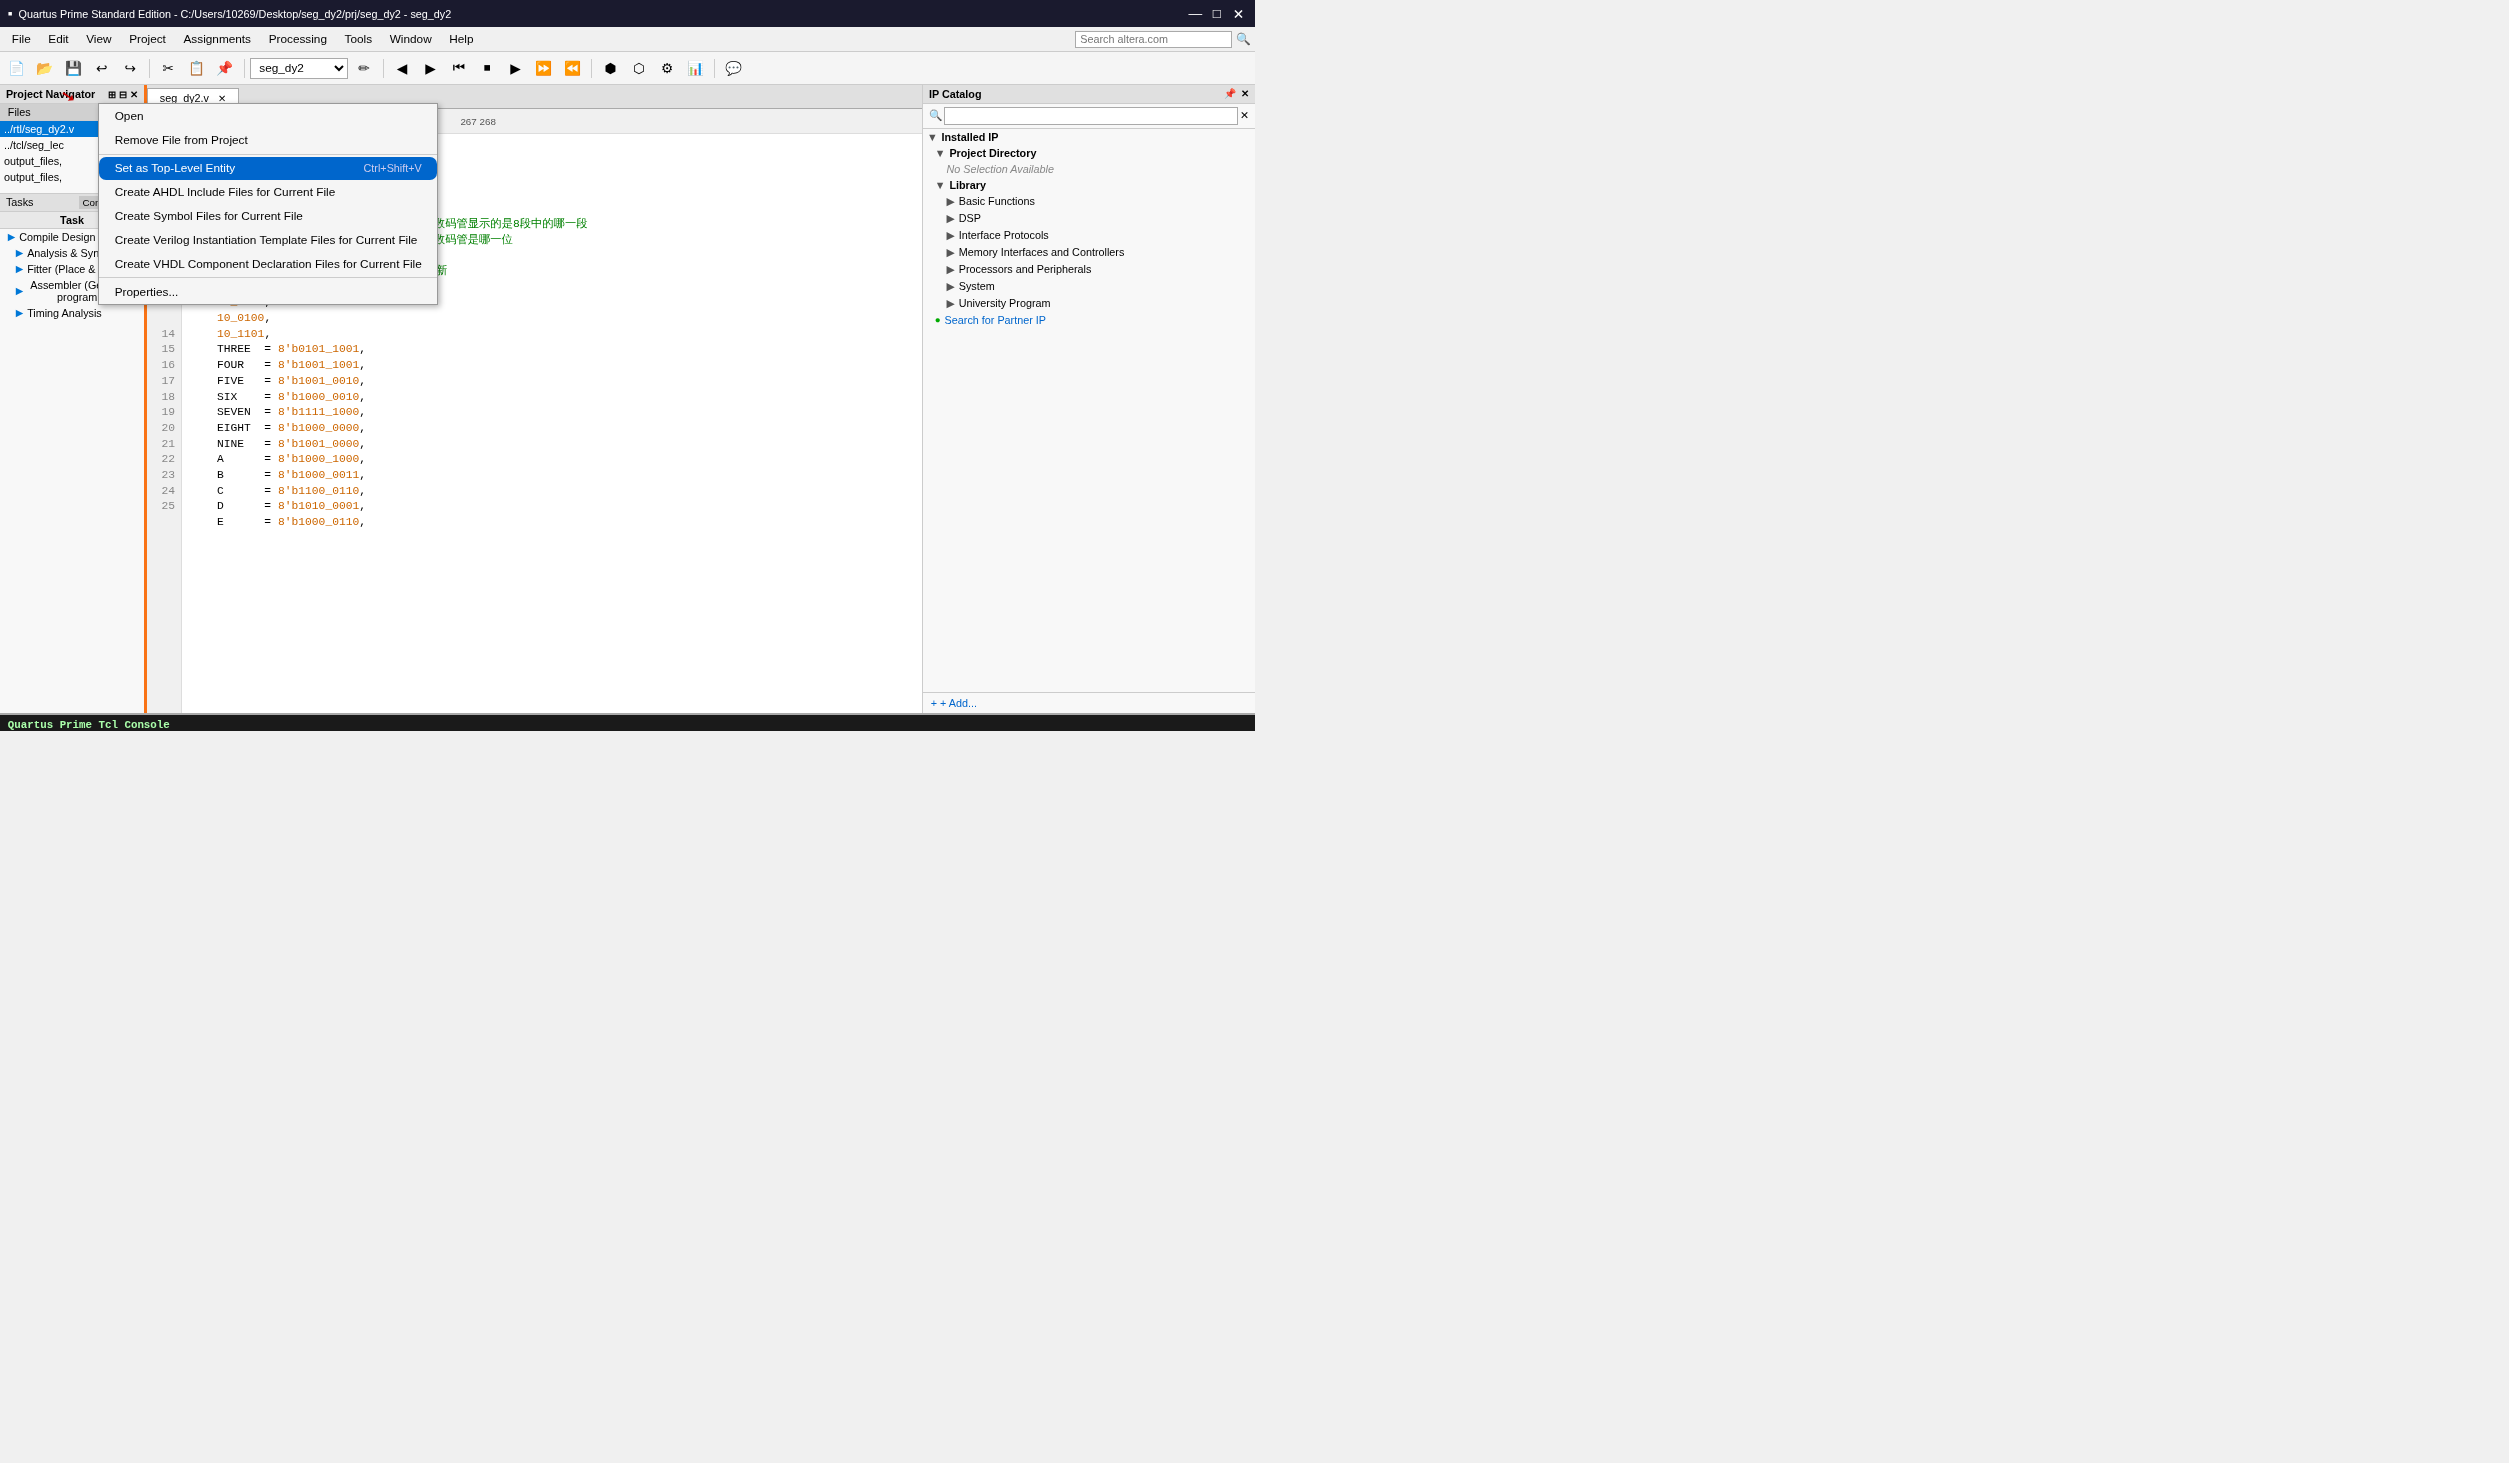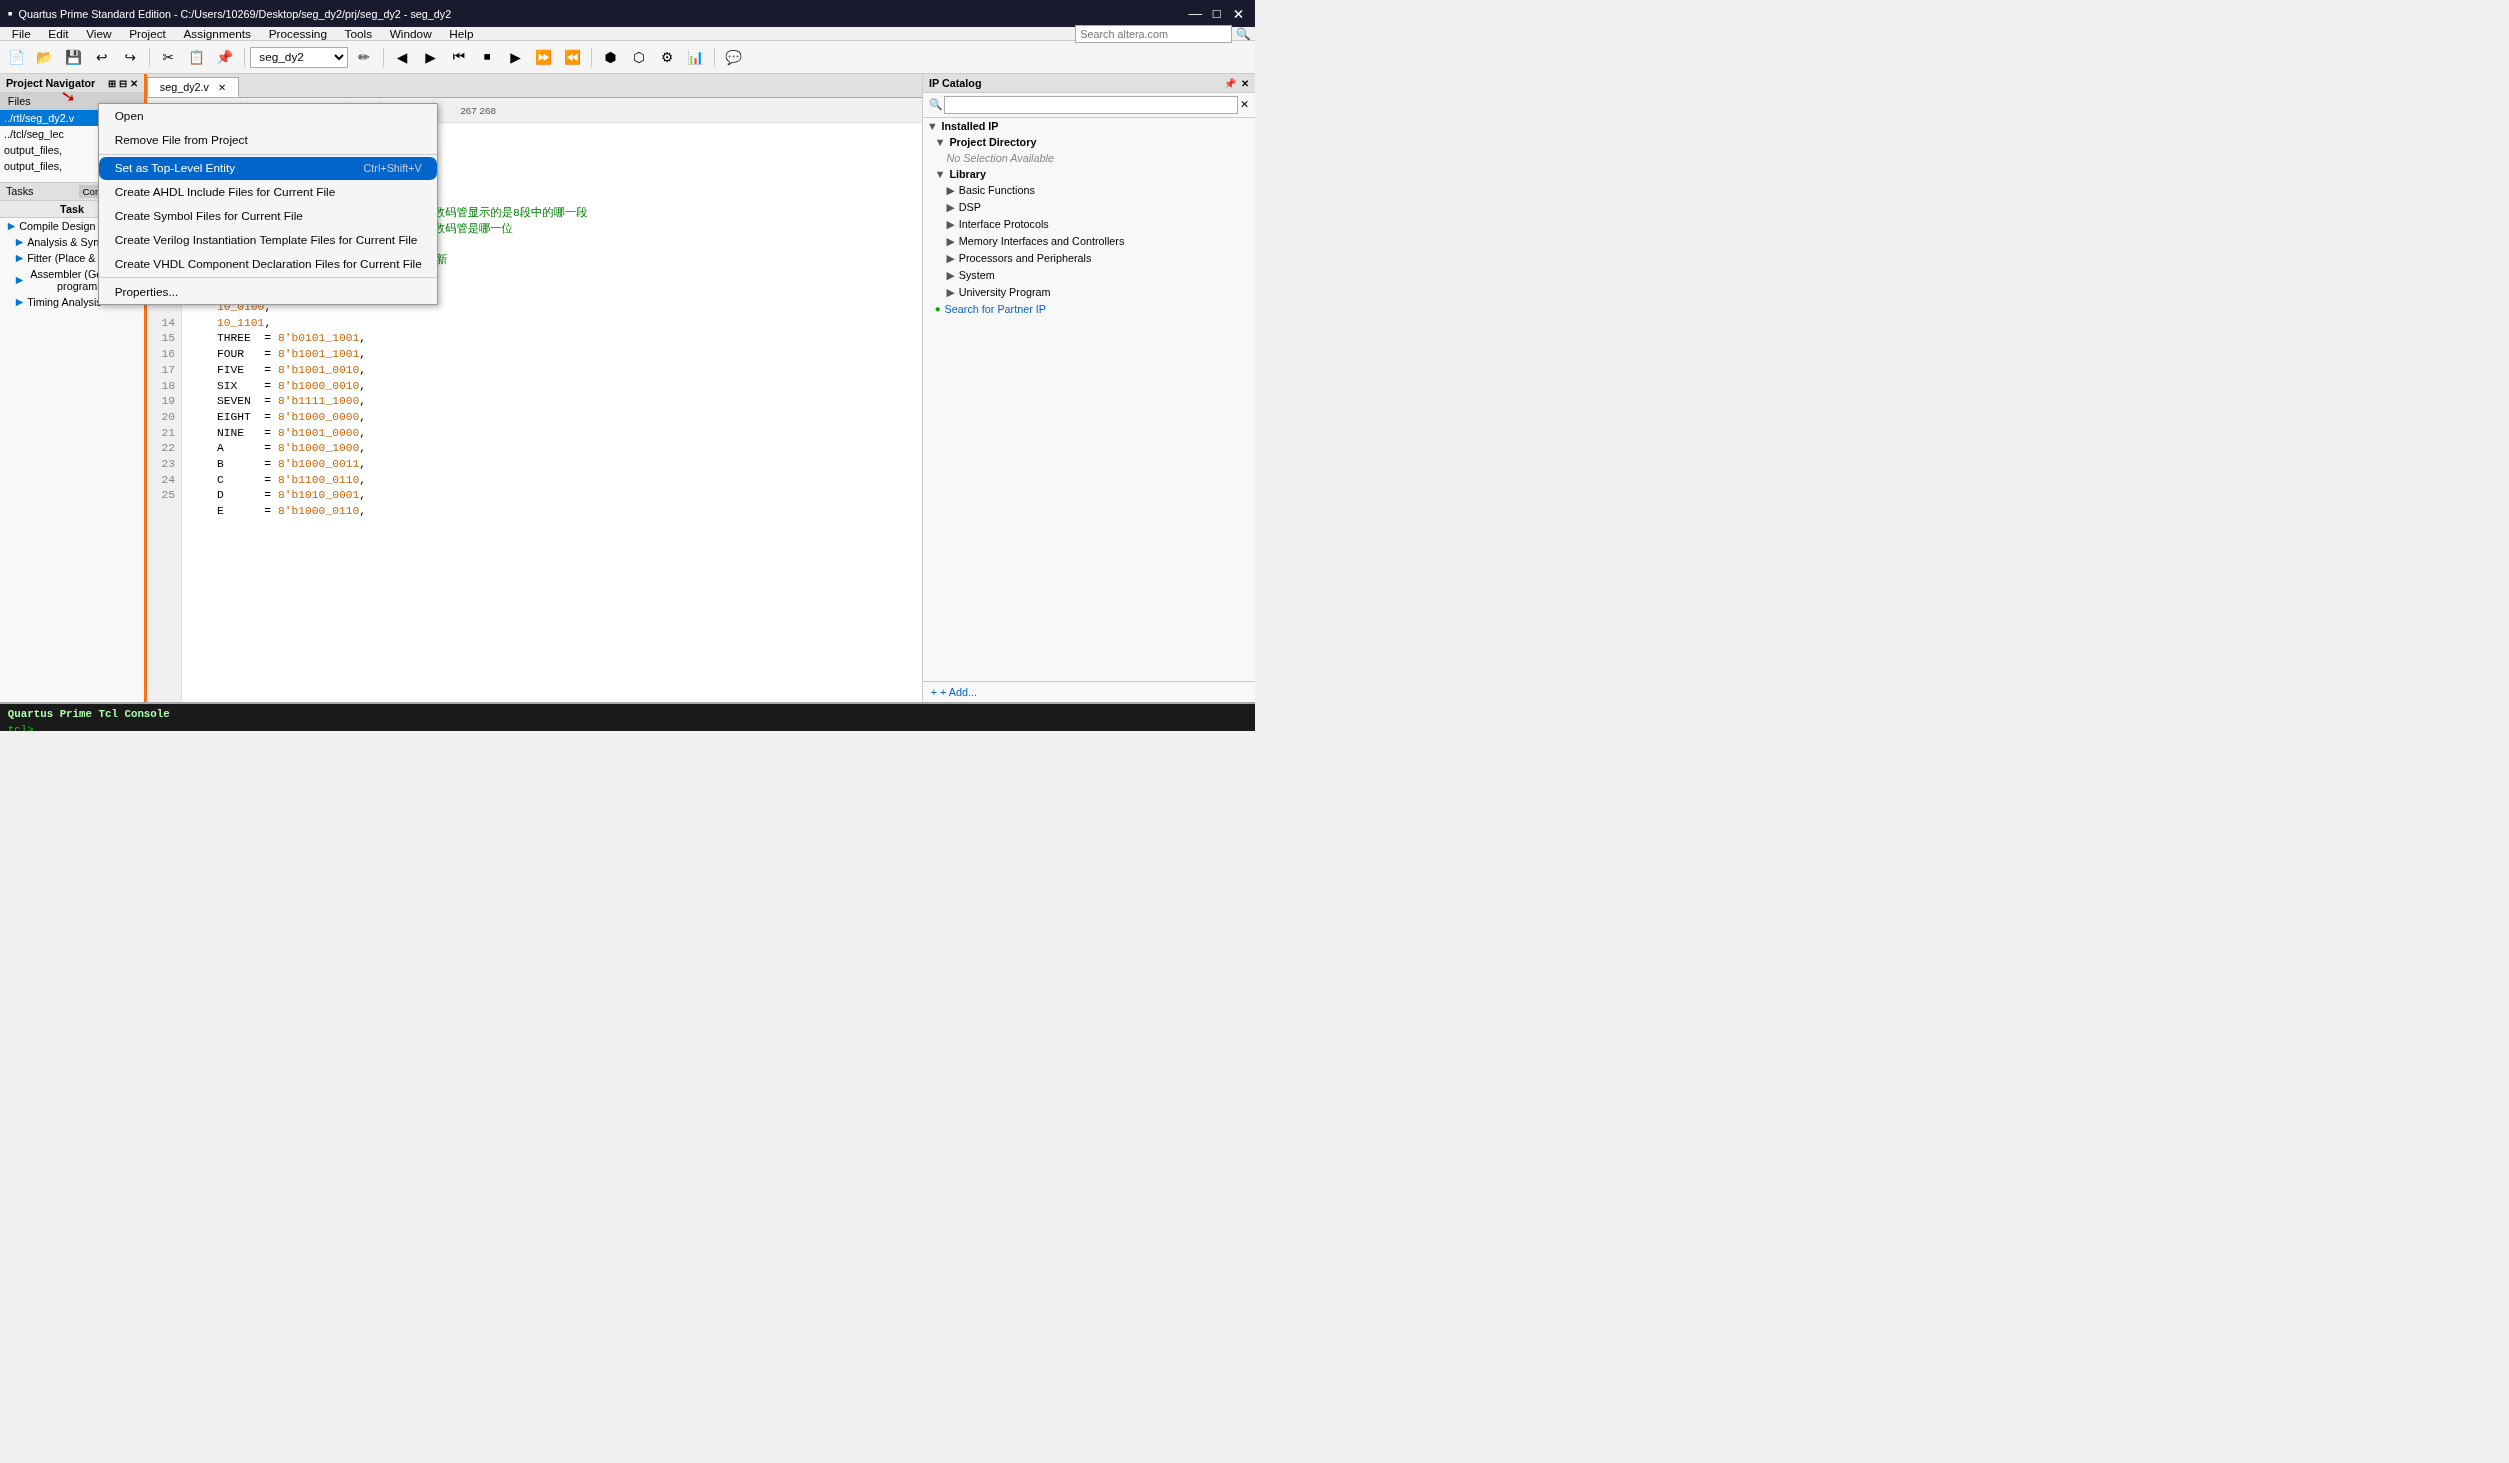--- a/index.html
+++ b/index.html
@@ -42,21 +42,21 @@
       cursor: pointer;
       font-size: 13.7px;
       display: flex;
       align-items: center;
       justify-content: center;
     }
 
     
     #menu-bar {
       background: #f0f0f0;
-      height: 14px;
+      height: 25px;
       display: flex;
       align-items: center;
       padding: 0 3.9px;
       border-bottom: 1px solid #ccc;
       gap: 2px;
     }
     .menu-item {
       padding: 2px 7.8px;
       cursor: pointer;
       font-size: 11.8px;
@@ -292,21 +292,21 @@
       display: flex;
       flex-direction: column;
     }
     #ip-catalog-header {
       background: #e0e0e0;
       padding: 2.9px 5.9px;
       font-size: 10.8px;
       font-weight: bold;
       border-bottom: 1px solid #ccc;
       display: flex;
-      align-items: center;
+      align-items: flex-start;
       justify-content: space-between;
     }
     #ip-search {
       padding: 2.9px 5.9px;
       border-bottom: 1px solid #ccc;
       display: flex;
       align-items: center;
     }
     #ip-search input {
       width: 100%;

